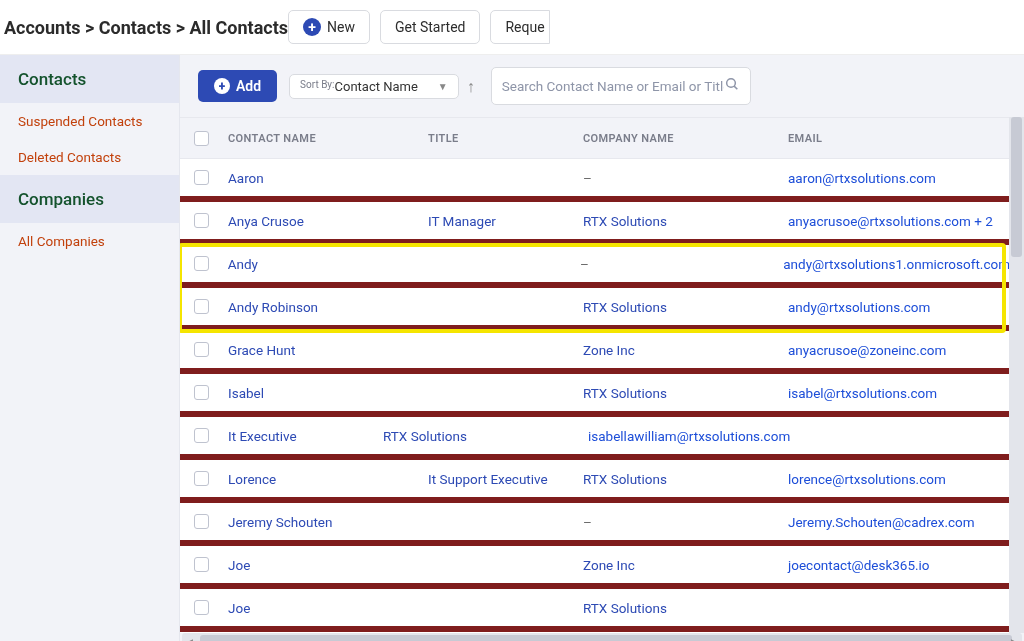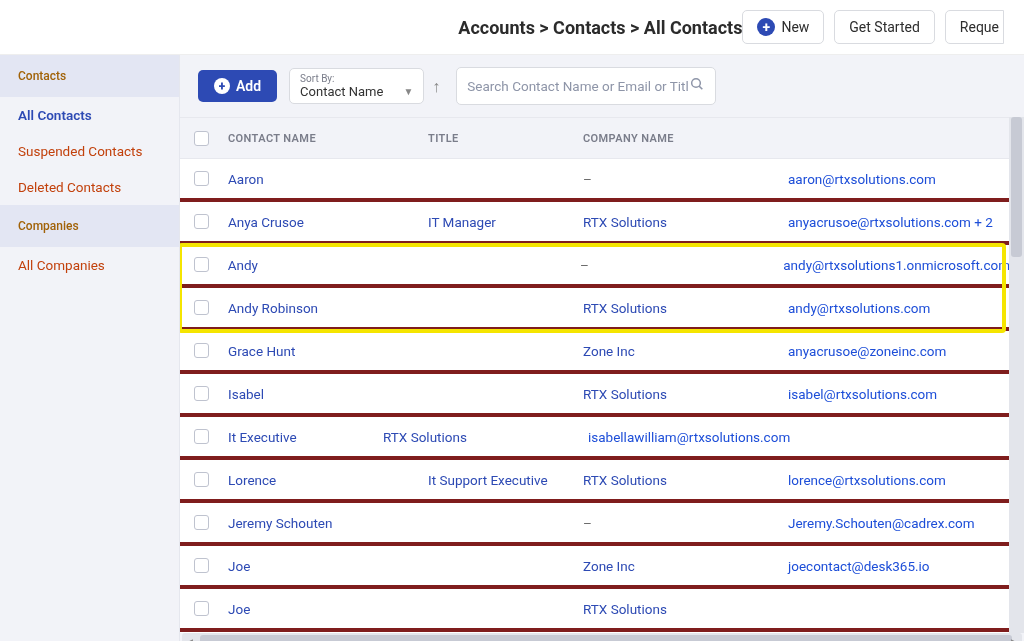--- a/index.html
+++ b/index.html
@@ -1,48 +1,48 @@
 <!DOCTYPE html>
 <html><head>
   <meta charset="utf-8">
   <style>
     * { margin:0; padding:0; box-sizing:border-box; font-family:-apple-system,BlinkMacSystemFont,"Segoe UI",Roboto,sans-serif; }
     body { width:1024px; height:641px; background:#fff; overflow:hidden; color:#2d2d2d; }
-    .header { display:flex; align-items:center; justify-content:flex-end; padding:10px 20px; border-bottom:1px solid #eee; }
+    .header { display:flex; align-items:center; justify-content:flex-start; padding:10px 4px; border-bottom:1px solid #eee; }
     .breadcrumb { font-size:18px; font-weight:700; color:#2b2b2b; }
     .header-actions { display:flex; gap:10px; }
     .btn { display:inline-flex; align-items:center; gap:6px; padding:7px 14px; border:1px solid #d9dbe0; border-radius:5px; background:#fff; font-size:14px; color:#2d2d2d; cursor:pointer; }
     .btn-new-icon { width:18px; height:18px; border-radius:50%; background:#2d4ab4; color:#fff; display:inline-flex; align-items:center; justify-content:center; font-size:14px; font-weight:700; line-height:1; }
     .main { display:flex; height:calc(641px - 45px); }
     .sidebar { width:180px; background:#f2f3f8; border-right:1px solid #e5e7ee; }
-    .sidebar-section-title { padding:14px 18px; font-size:12px; color:#a16207; background:#e3e6f3; font-weight:500; }
+    .sidebar-section-title { padding:14px 18px; font-size:17px; color:#14532d; background:#e3e6f3; font-weight:500; }
     .sidebar-item { padding:10px 18px; font-size:13.5px; color:#c2410c; cursor:pointer; }
     .sidebar-item.active { color:#2d4ab4; font-weight:600; }
     .content { flex:1; display:flex; flex-direction:column; background:#f2f3f8; overflow:hidden; }
     .toolbar { display:flex; align-items:center; gap:12px; padding:12px 18px; background:#f2f3f8; }
     .btn-add { background:#2d4ab4; color:#fff; border:none; font-weight:600; padding:8px 16px; border-radius:5px; font-size:14px; display:inline-flex; align-items:center; gap:6px; }
     .btn-add-icon { width:16px; height:16px; border-radius:50%; background:#fff; color:#2d4ab4; display:inline-flex; align-items:center; justify-content:center; font-size:12px; font-weight:900; }
     .sort-wrap { display:flex; align-items:center; gap:4px; }
-    .sort-box { border:1px solid #d9dbe0; border-radius:5px; background:#fff; padding:4px 10px; display:flex; flex-direction:column; min-width:110px; }
+    .sort-box { border:1px solid #d9dbe0; border-radius:5px; background:#fff; padding:4px 10px; display:flex; flex-direction:row; min-width:110px; }
     .sort-label { font-size:10px; color:#7a7d8a; }
     .sort-value { font-size:13px; color:#333; display:flex; align-items:center; gap:20px; }
     .chevron-down { font-size:10px; color:#888; }
     .sort-arrow { font-size:16px; color:#888; cursor:pointer; padding:0 4px; }
     .search-box { border:1px solid #d9dbe0; border-radius:5px; background:#fff; display:flex; align-items:center; padding:0 10px; height:38px; width:260px; }
     .search-box input { border:none; outline:none; flex:1; font-size:13.5px; color:#333; }
     .search-box input::placeholder { color:#8e95a8; }
     .search-icon { color:#8e95a8; font-size:15px; }
     .table-wrap { flex:1; overflow:auto; background:#fff; margin:0; position:relative; }
     .thead { display:flex; align-items:center; padding:0 14px; height:42px; background:#f2f3f8; border-top:1px solid #e7e8ee; border-bottom:1px solid #e7e8ee; font-size:11px; letter-spacing:.4px; color:#7a7d8a; font-weight:600; }
     .col-check { width:34px; display:flex; align-items:center; }
     .col-name  { width:200px; }
     .col-title { width:155px; }
     .col-comp  { width:205px; }
     .col-email { flex:1; }
-    .trow { display:flex; align-items:center; padding:0 14px; height:43px; border-bottom:4px solid #7f1d1d; font-size:13.5px; background:#fff; }
+    .trow { display:flex; align-items:center; padding:0 14px; height:43px; border-bottom:6px solid #7f1d1d; font-size:13.5px; background:#fff; }
     .trow .link { color:#2d4ab4; cursor:pointer; }
     .trow .plain { color:#1d4ed8; }
     .trow .dash { color:#666; }
     .chk { width:15px; height:15px; border:1.5px solid #bfc3cf; border-radius:3px; display:inline-block; background:#fff; }
     .highlight-box { position:absolute; border:4px solid #f5e500; border-radius:4px; pointer-events:none; z-index:10; }
     .bottom-scroll { height:16px; background:#e3e5eb; margin:0 2px 2px 2px; position:relative; border-radius:3px; }
     .bottom-scroll .thumb { position:absolute; left:18px; right:10px; top:2px; bottom:2px; background:#c7cad4; border-radius:3px; }
     .bottom-scroll .arr { position:absolute; top:0; bottom:0; width:16px; display:flex; align-items:center; justify-content:center; font-size:10px; color:#888; }
     .vscroll { position:absolute; right:0; top:0; bottom:0; width:15px; background:#e3e5eb; }
     .vscroll .vthumb { position:absolute; left:2px; right:2px; top:0; height:140px; background:#c7cad4; border-radius:3px; }
@@ -59,21 +59,20 @@
     </button>
     <button class="btn">Get Started</button>
     <button class="btn" style="border-top-right-radius:0;border-bottom-right-radius:0;padding-right:4px;">Reque</button>
   </div>
 </div>
 
 <div class="main">
   <div class="sidebar">
     <div class="sidebar-section-title">Contacts</div>
     <div id="sidebar-contacts">
-        <div class="sidebar-item active">All Contacts</div>
         <div class="sidebar-item">Suspended Contacts</div>
         <div class="sidebar-item">Deleted Contacts</div>
       </div>
     <div class="sidebar-section-title">Companies</div>
     <div id="sidebar-companies">
         <div class="sidebar-item">All Companies</div>
       </div>
   </div>
 
   <div class="content">
@@ -104,20 +103,21 @@
     </div>
 
     <div class="table-wrap">
       <div class="thead">
         <div class="col-check">
             <span class="chk"></span>
           </div>
         <div class="col-name">CONTACT NAME</div>
         <div class="col-title">TITLE</div>
         <div class="col-comp">COMPANY NAME</div>
+        <div class="col-email">EMAIL</div>
       </div>
       <div id="tbody" style="position:relative;">
           <div class="trow">
             <div class="col-check">
               <span class="chk"></span>
             </div>
             <div class="col-name"><span class="link">Aaron</span></div>
             <div class="col-title"><span class="plain"></span></div>
             <div class="col-comp"><span class="dash">–</span></div>
             <div class="col-email"><span class="plain">aaron@rtxsolutions.com</span></div>

